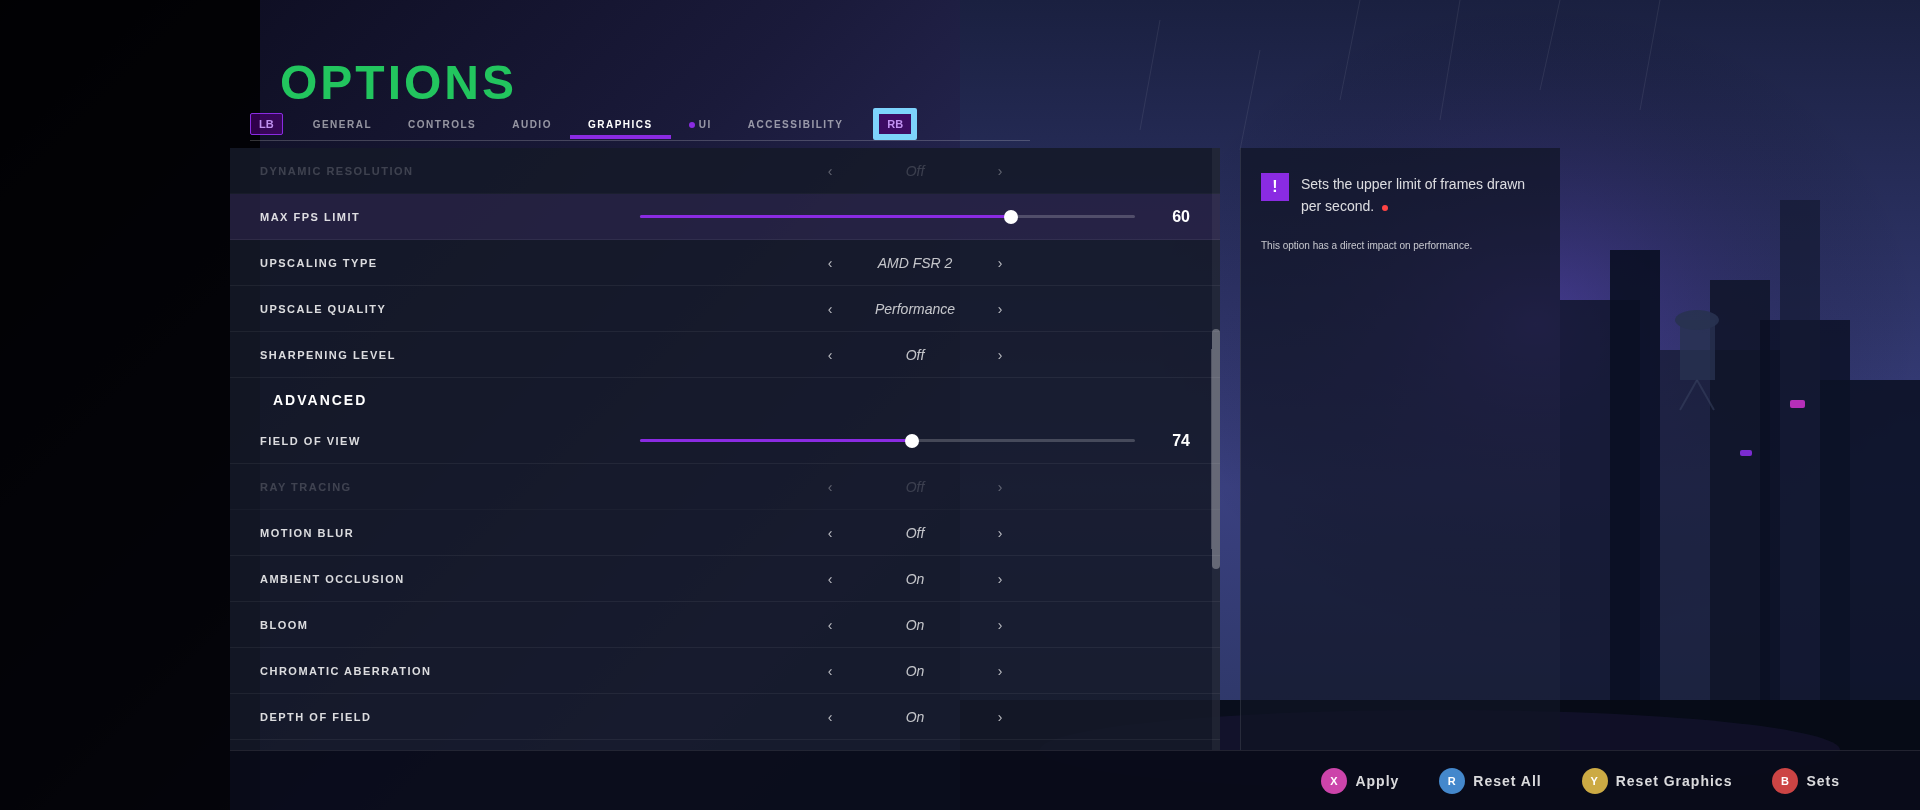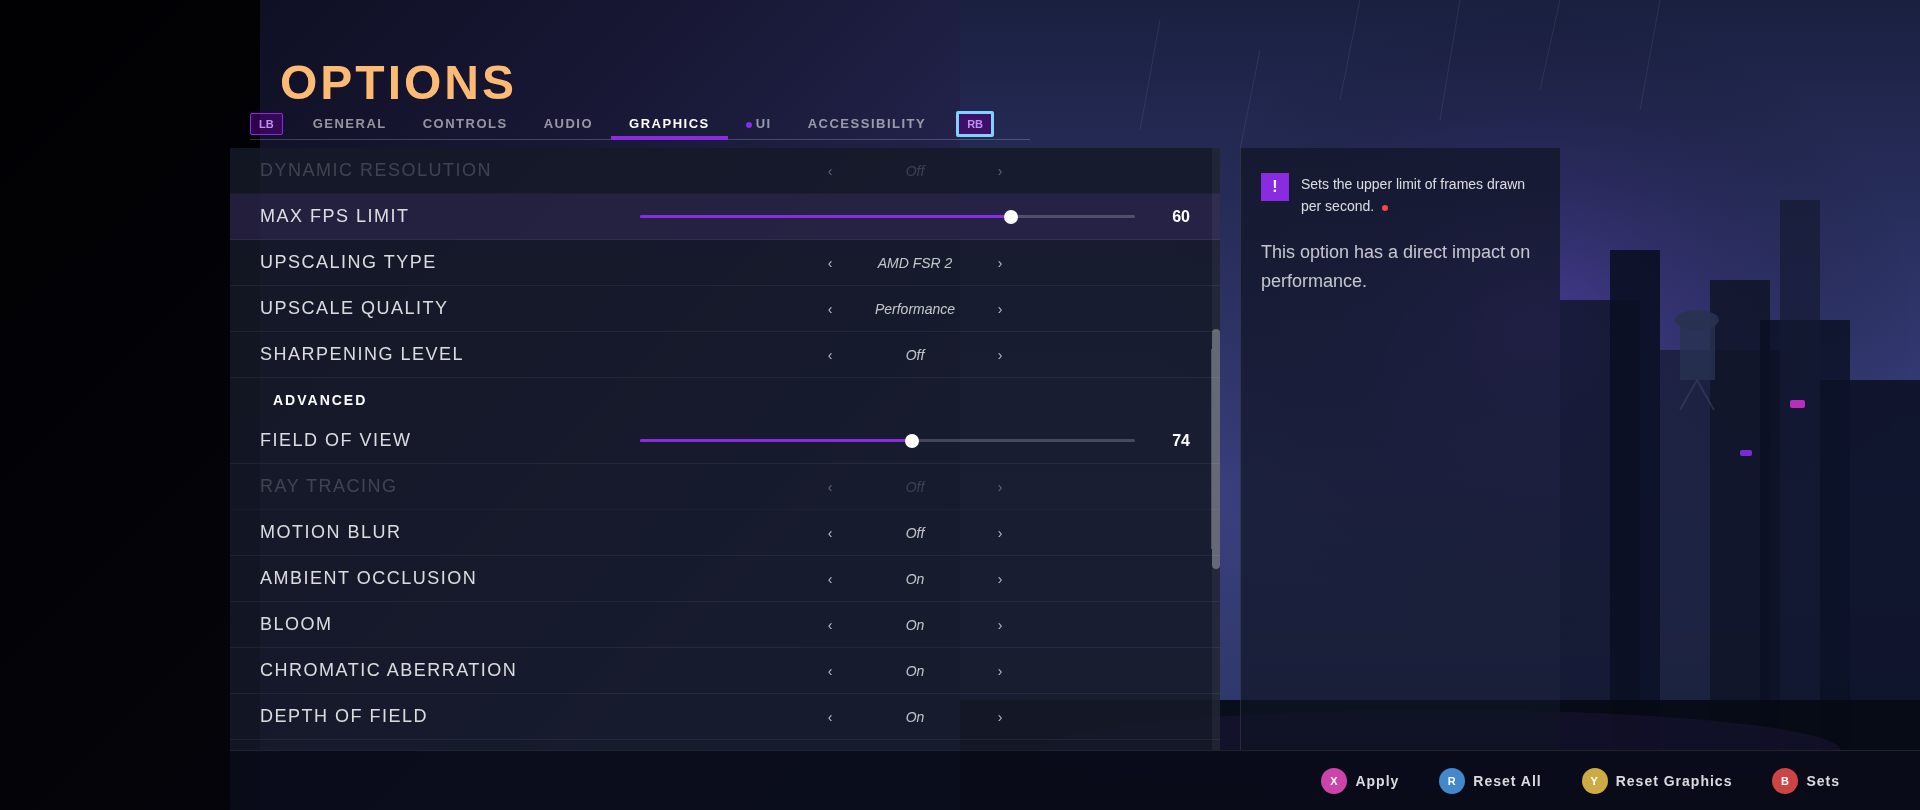--- a/index.html
+++ b/index.html
@@ -61,21 +61,21 @@
       z-index: 2;
     }
 
     
     .page-title {
       position: absolute;
       top: 55px;
       left: 50px;
       font-size: 48px;
       font-weight: 900;
-      color: #fdba74;
+      color: #22c55e;
       letter-spacing: 3px;
       text-transform: uppercase;
     }
 
     
     .nav-tabs {
       position: absolute;
       top: 108px;
       left: 20px;
       display: flex;
@@ -92,32 +92,32 @@
       color: #c090f0;
       padding: 4px 8px;
       font-size: 11px;
       font-weight: bold;
       margin-right: 12px;
       border-radius: 2px;
     }
 
     .rb-button {
       background: rgba(80,0,120,0.6);
-      border: 3px solid #7dd3fc;
+      border: 6px solid #7dd3fc;
       color: #c090f0;
       padding: 4px 8px;
       font-size: 11px;
       font-weight: bold;
       margin-left: 12px;
       border-radius: 2px;
     }
 
     .tab-item {
       padding: 8px 18px;
-      font-size: 13px;
+      font-size: 10px;
       font-weight: 700;
       letter-spacing: 1.5px;
       color: rgba(255,255,255,0.55);
       cursor: pointer;
       position: relative;
       text-transform: uppercase;
     }
 
     .tab-item.active {
       color: #ffffff;
@@ -170,22 +170,22 @@
 
     .option-row.selected {
       background: rgba(130, 80, 200, 0.15);
     }
 
     .option-row.dimmed {
       opacity: 0.45;
     }
 
     .option-label {
-      font-size: 18px;
-      font-weight: 400;
+      font-size: 11px;
+      font-weight: 700;
       letter-spacing: 1.5px;
       color: rgba(255,255,255,0.85);
       text-transform: uppercase;
       width: 380px;
       flex-shrink: 0;
     }
 
     .option-label.dim {
       color: rgba(255,255,255,0.4);
     }
@@ -322,21 +322,21 @@
       margin-bottom: 20px;
     }
 
     .info-text {
       font-size: 14px;
       line-height: 1.6;
       color: rgba(255,255,255,0.85);
     }
 
     .info-text-secondary {
-      font-size: 18px;
+      font-size: 10px;
       line-height: 1.6;
       color: rgba(255,255,255,0.75);
       margin-top: 20px;
     }
 
     .info-dot {
       display: inline-block;
       width: 6px;
       height: 6px;
       background: #ff4444;

